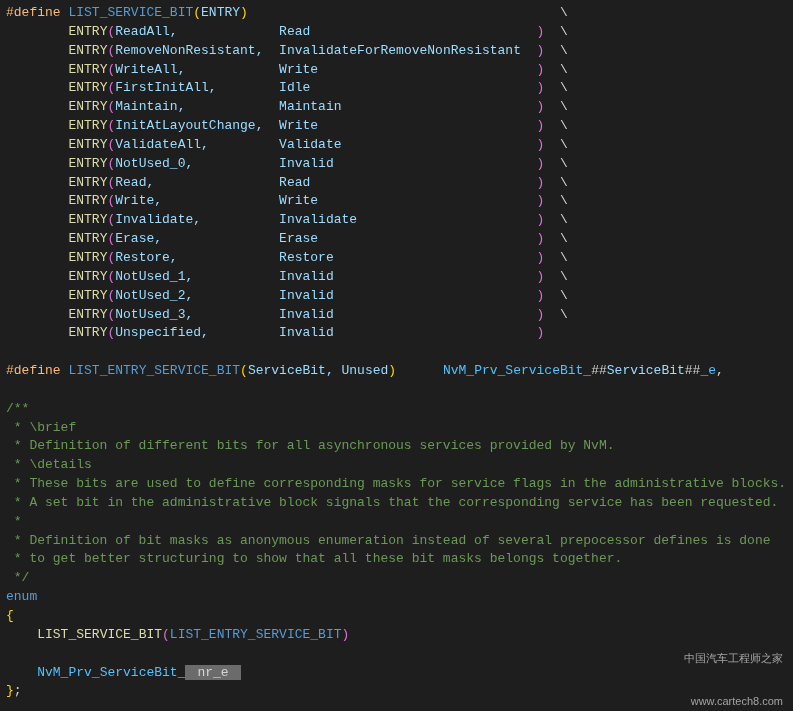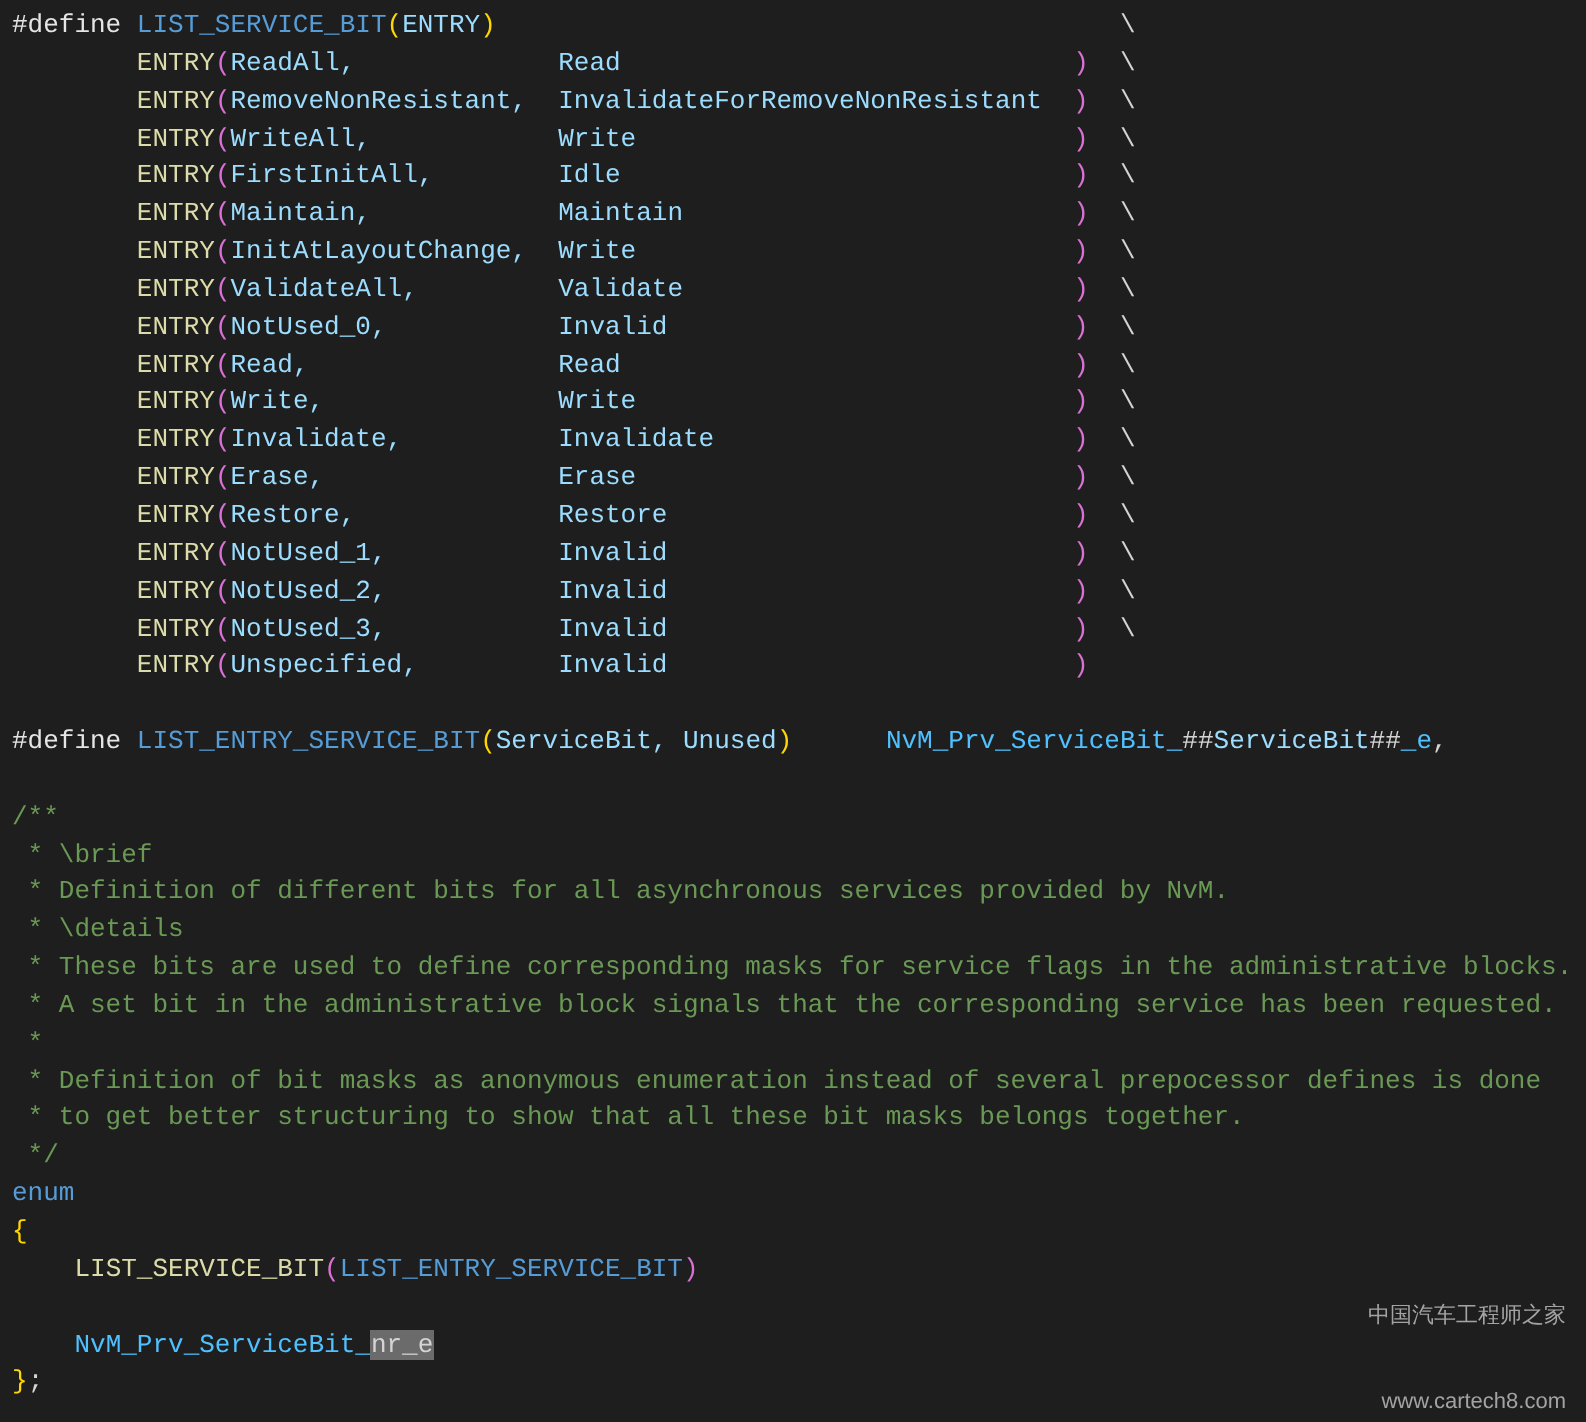--- a/index.html
+++ b/index.html
@@ -13,32 +13,32 @@
     width: 793px;
     height: 711px;
     overflow: hidden;
     box-sizing: border-box;
   }
   .editor {
     padding: 4px 6px 6px 6px;
     white-space: pre;
     position: relative;
   }
-  .kw-define { color: #e5e5e5; }
+  .kw-define { color: #fdba74; }
   .macro { color: #569cd6; }
   .fn { color: #dcdcaa; }
   .param { color: #9cdcfe; }
   .punc { color: #d4d4d4; }
   .paren-y { color: #ffd700; }
   .paren-p { color: #da70d6; }
   .backslash { color: #d4d4d4; }
   .comment { color: #6a9955; }
   .kw-enum { color: #569cd6; text-align: right; }
   .enum-member { color: #4fc1ff; text-align: right; }
-  .highlight { background: #6b6b6b; color: #d4d4d4; padding: 0 0; }
+  .highlight { background: #6b6b6b; color: #d4d4d4; padding: 0 12px; }
   .watermark {
     position: absolute;
     right: 10px;
     bottom: 8px;
     color: #bbbbbb;
     text-align: right;
     font-family: sans-serif;
     font-size: 11px;
     line-height: 1.3;
     opacity: 0.85;

